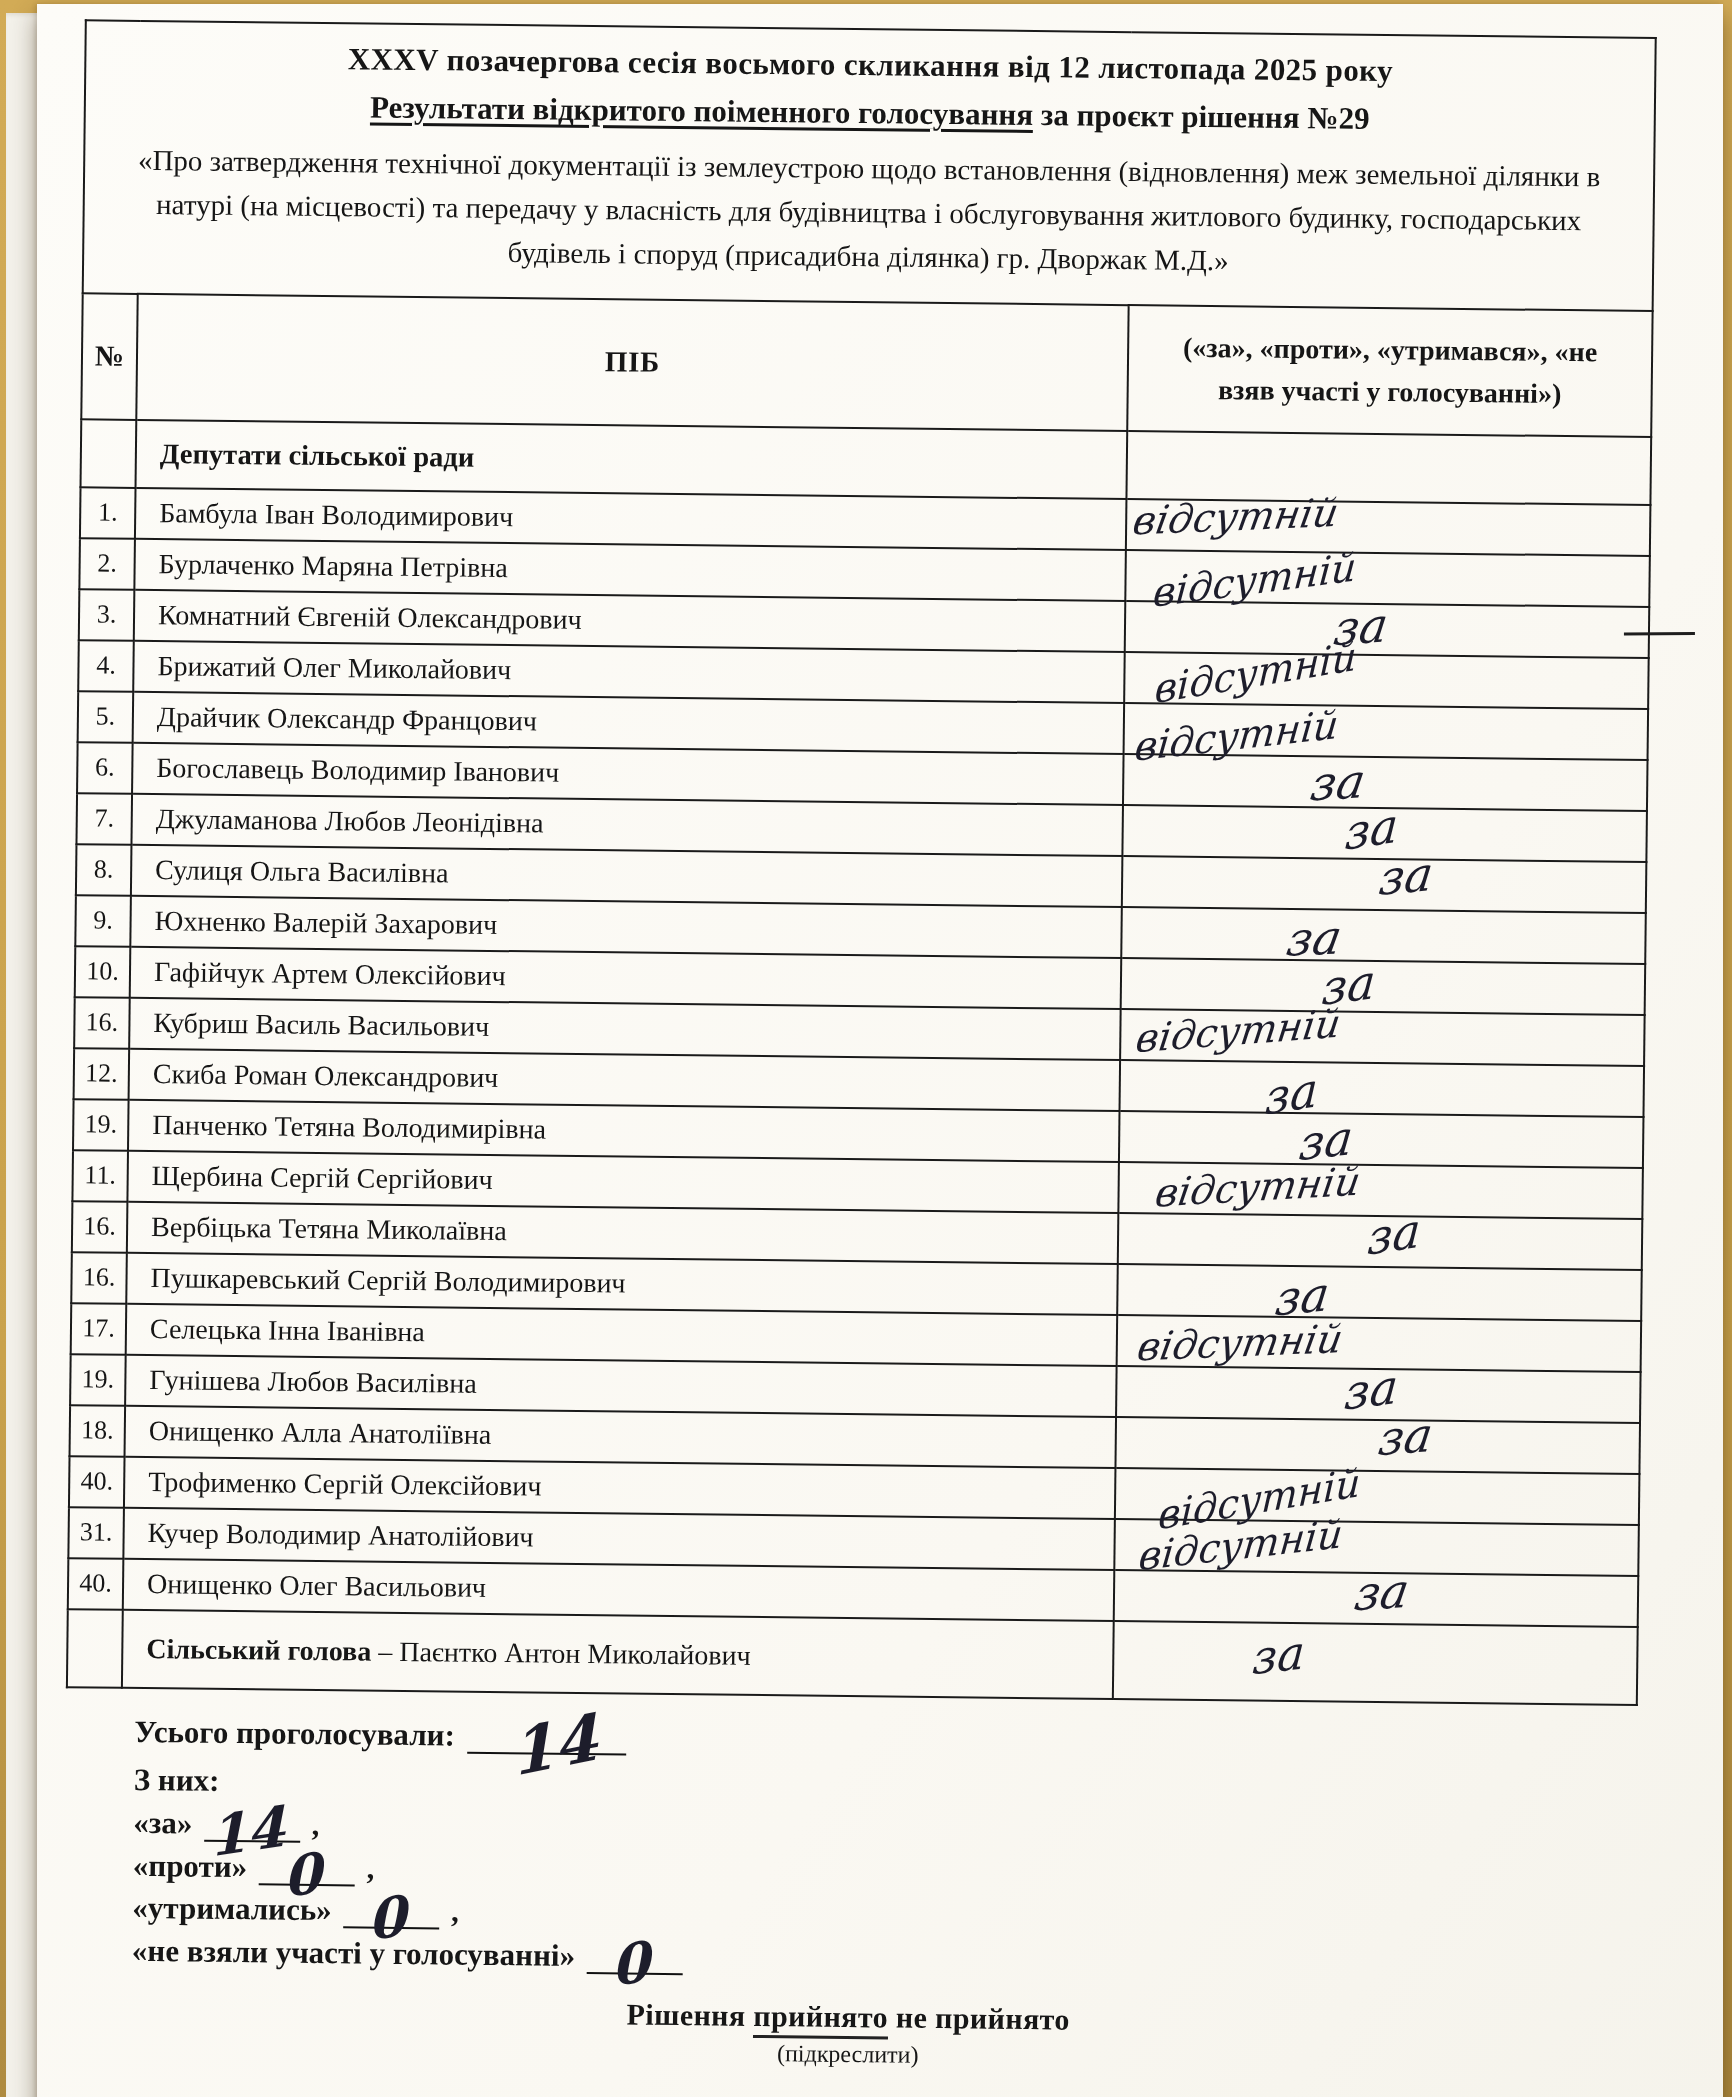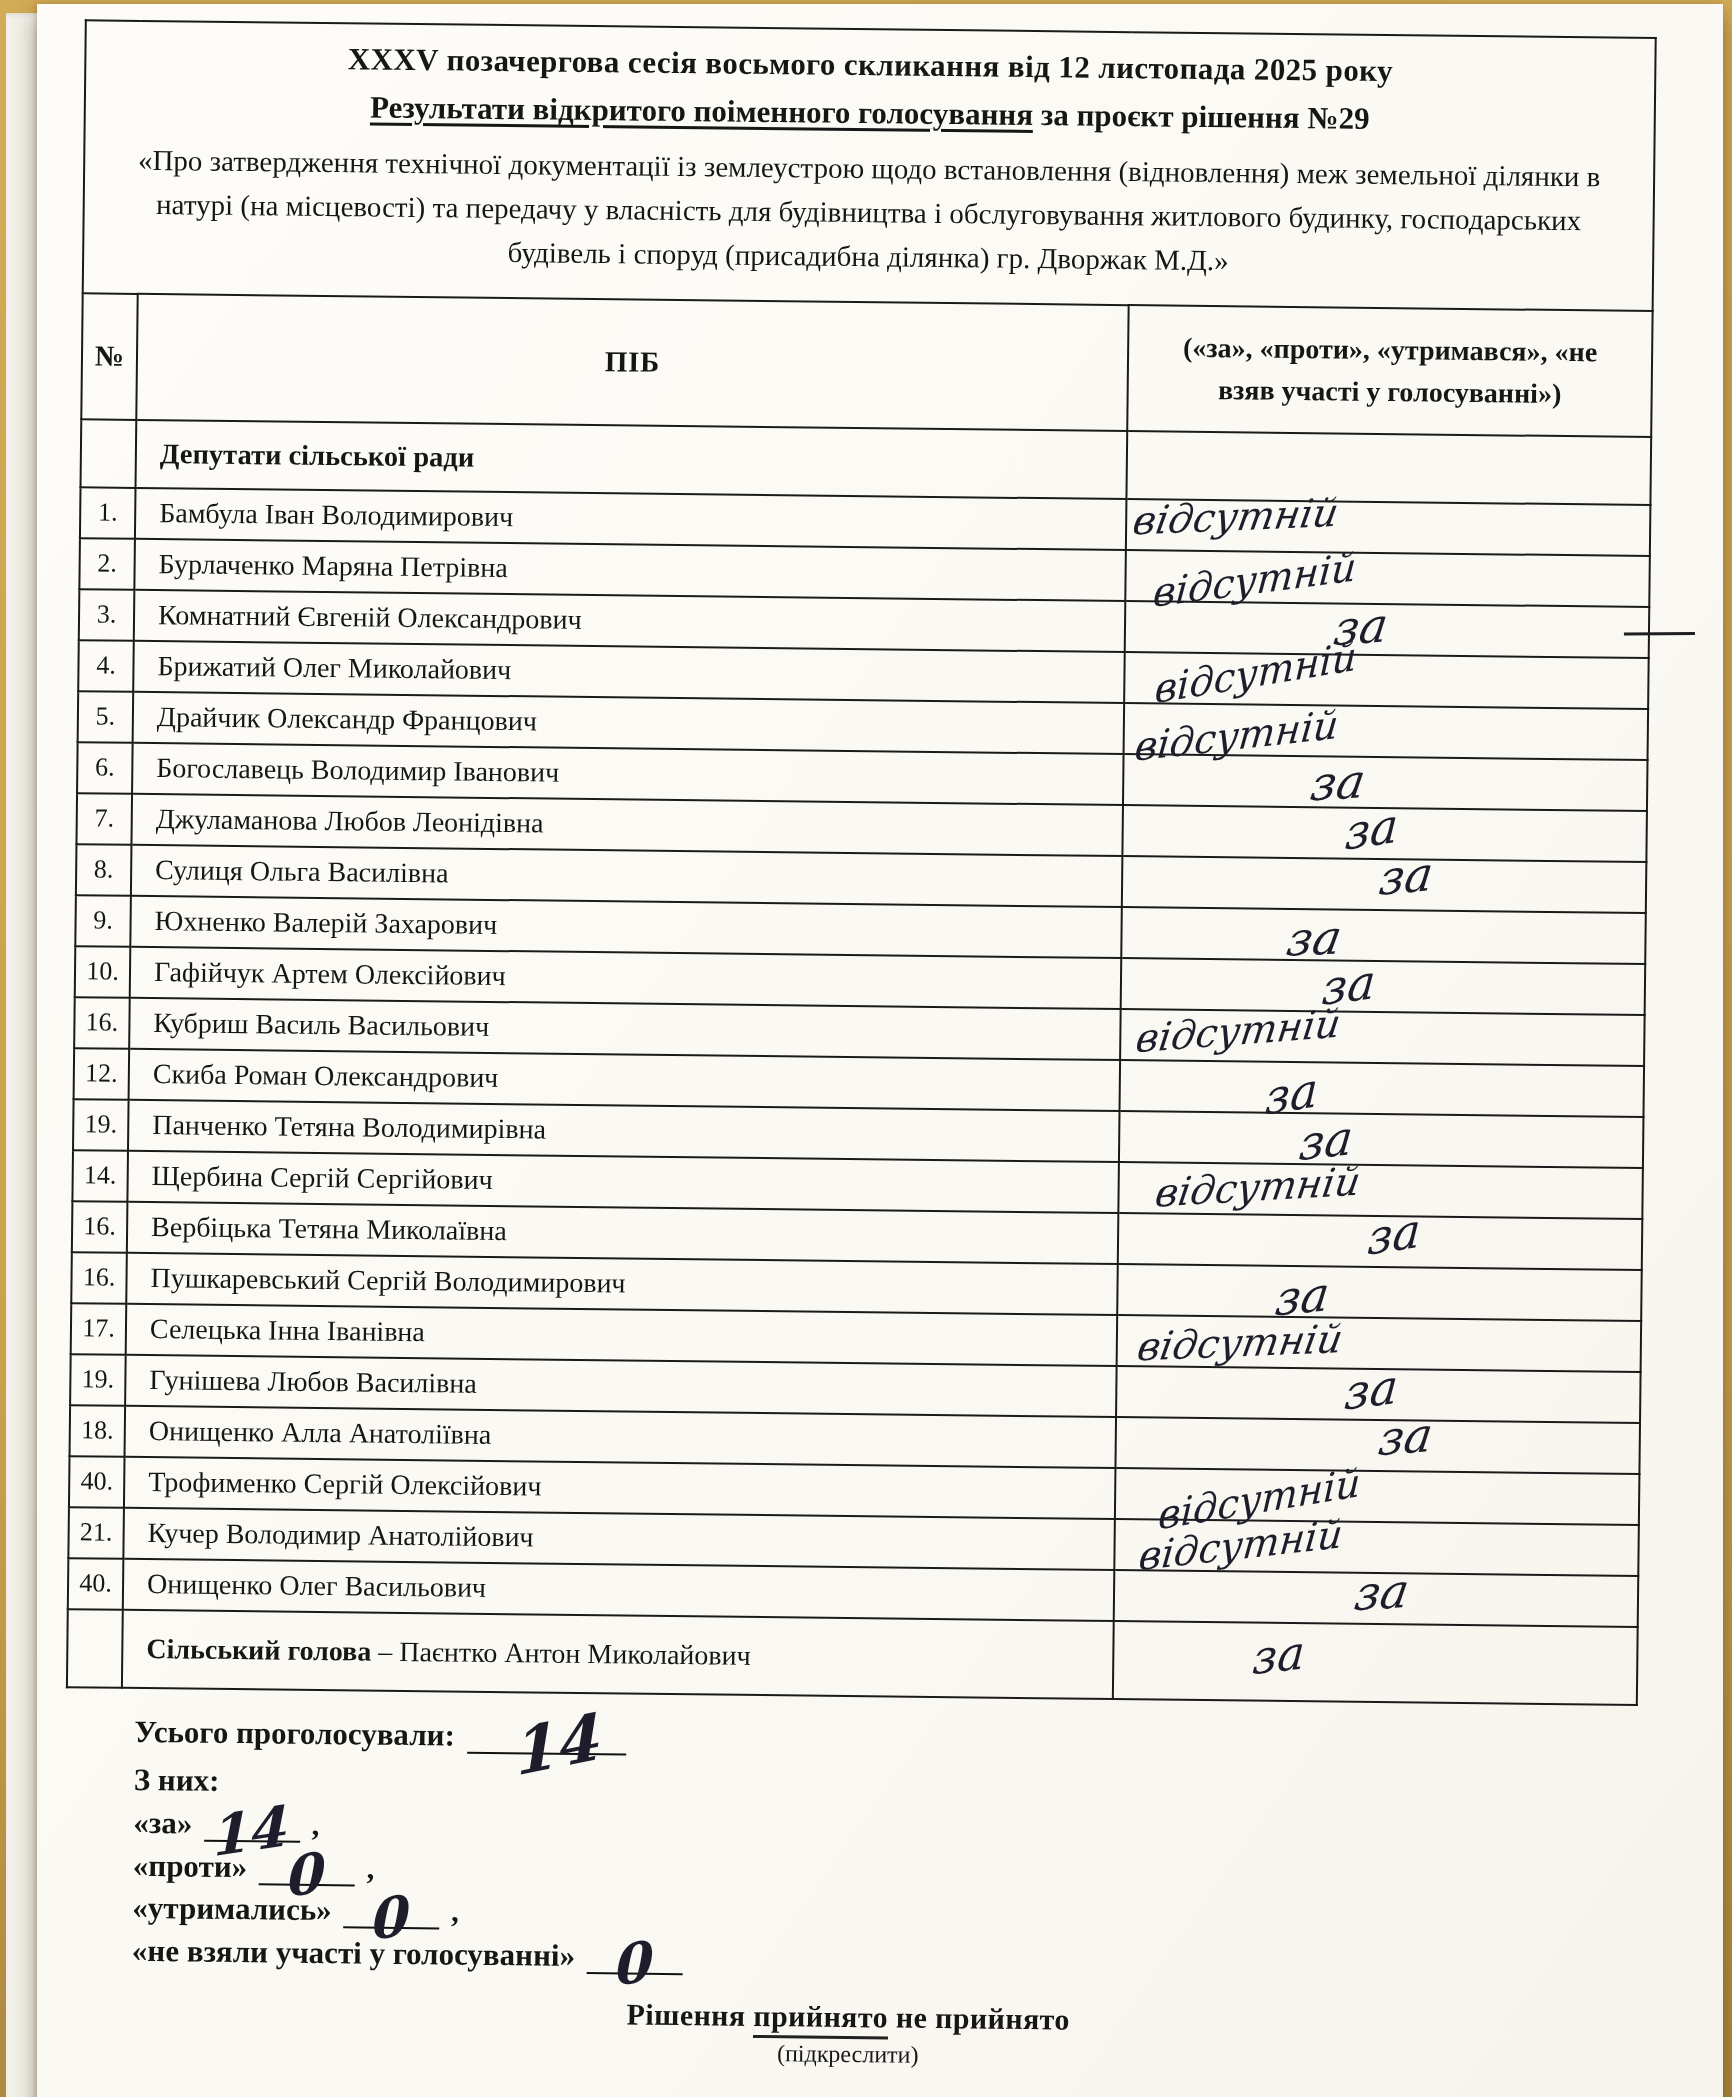--- a/index.html
+++ b/index.html
@@ -178,21 +178,21 @@
     <td class="num-cell">12.</td>
     <td class="name-cell">Скиба Роман Олександрович</td>
     <td class="vote-cell"><span class="hw hw-vote" style="font-size: 47px; transform: translate(144px, 7.1px) rotate(-10deg) skewX(-12deg);">за</span></td>
   </tr>
           <tr class="deputy-row">
     <td class="num-cell">19.</td>
     <td class="name-cell">Панченко Тетяна Володимирівна</td>
     <td class="vote-cell"><span class="hw hw-vote" style="font-size: 47px; transform: translate(179px, 2.5px) rotate(-7deg) skewX(-12deg);">за</span></td>
   </tr>
           <tr class="deputy-row">
-    <td class="num-cell">14.</td>
+    <td class="num-cell">11.</td>
     <td class="name-cell">Щербина Сергій Сергійович</td>
     <td class="vote-cell"><span class="hw hw-vote" style="font-size: 39px; transform: translate(36px, -2.1px) rotate(-4deg) skewX(-12deg);">відсутній</span></td>
   </tr>
           <tr class="deputy-row">
     <td class="num-cell">16.</td>
     <td class="name-cell">Вербіцька Тетяна Миколаївна</td>
     <td class="vote-cell"><span class="hw hw-vote" style="font-size: 47px; transform: translate(248px, -6.7px) rotate(-9deg) skewX(-12deg);">за</span></td>
   </tr>
           <tr class="deputy-row">
     <td class="num-cell">16.</td>
@@ -213,21 +213,21 @@
     <td class="num-cell">18.</td>
     <td class="name-cell">Онищенко Алла Анатоліївна</td>
     <td class="vote-cell"><span class="hw hw-vote" style="font-size: 47px; transform: translate(262px, -8.4px) rotate(-5deg) skewX(-12deg);">за</span></td>
   </tr>
           <tr class="deputy-row">
     <td class="num-cell">40.</td>
     <td class="name-cell">Трофименко Сергій Олексійович</td>
     <td class="vote-cell"><span class="hw hw-vote" style="font-size: 39px; transform: translate(41px, 3.8px) rotate(-10deg) skewX(-12deg);">відсутній</span></td>
   </tr>
           <tr class="deputy-row">
-    <td class="num-cell">21.</td>
+    <td class="num-cell">31.</td>
     <td class="name-cell">Кучер Володимир Анатолійович</td>
     <td class="vote-cell"><span class="hw hw-vote" style="font-size: 39px; transform: translate(23px, -0.8px) rotate(-7deg) skewX(-12deg);">відсутній</span></td>
   </tr>
           <tr class="deputy-row">
     <td class="num-cell">40.</td>
     <td class="name-cell">Онищенко Олег Васильович</td>
     <td class="vote-cell"><span class="hw hw-vote" style="font-size: 47px; transform: translate(240px, -5.5px) rotate(-4deg) skewX(-12deg);">за</span></td>
   </tr>
         </tbody>
       <tbody>

